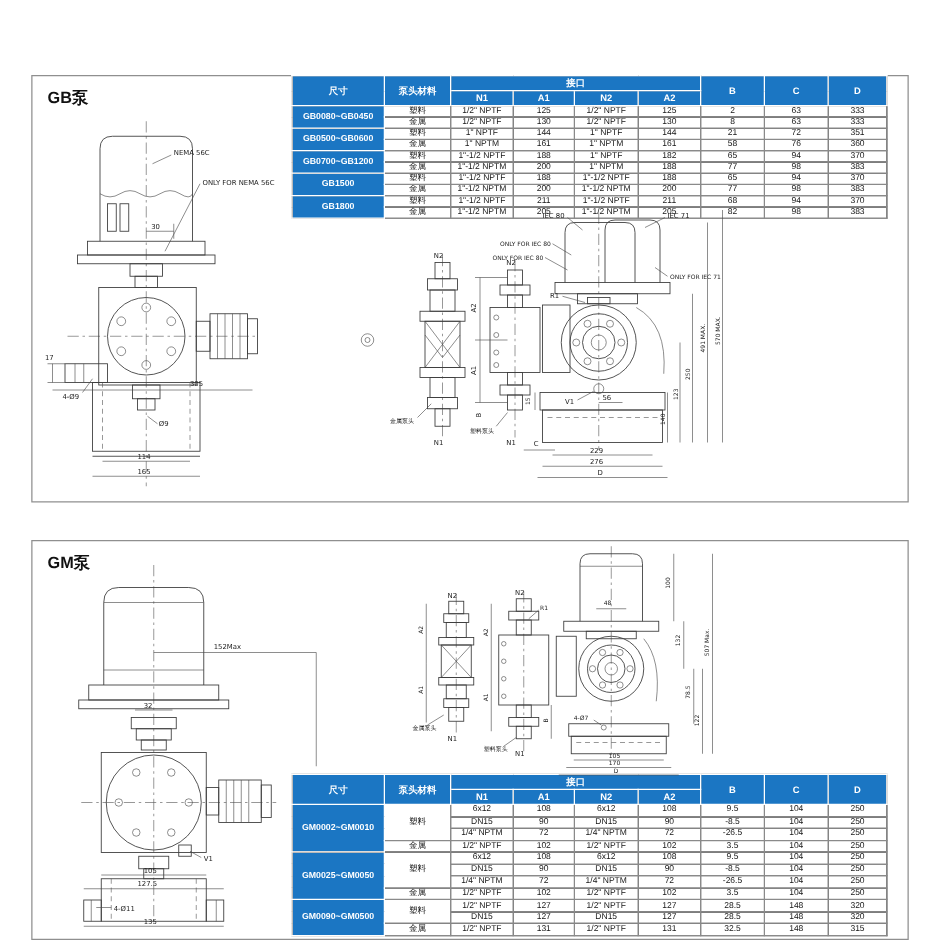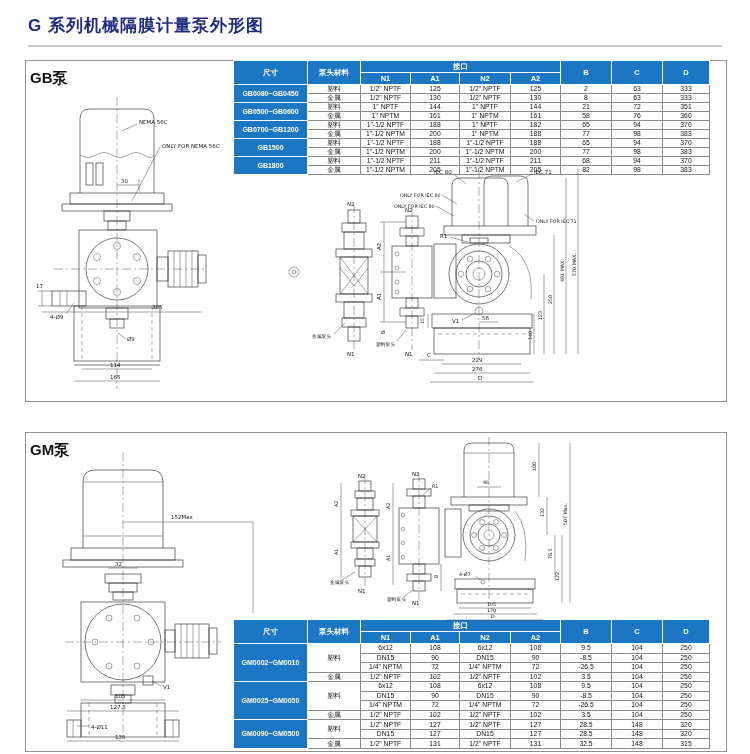--- a/index.html
+++ b/index.html
@@ -3,21 +3,21 @@
 <meta charset="utf-8">
 <style>
   html,body{margin:0;padding:0;background:#fff;}
   .page{position:relative;width:750px;height:754px;background:#fff;overflow:hidden;
         font-family:"Liberation Sans","DejaVu Sans",sans-serif;}
   .page-header{position:absolute;left:28px;top:14px;width:694px;border-bottom:2px solid #c9c9c9;padding-bottom:8px;}
   .page-title{margin:0;font-size:17px;font-weight:bold;color:#1e2b7e;letter-spacing:1px;}
   .section{position:absolute;border:1px solid #8f8f8f;background:#fff;}
   .sec-gb{left:25px;top:60px;width:700px;height:340px;}
   .sec-gm{left:25px;top:432px;width:700px;height:318px;}
-  .sec-label{position:absolute;left:4px;top:8px;font-size:15px;font-weight:bold;color:#111;}
+  .sec-label{position:absolute;left:12px;top:8px;font-size:13px;font-weight:bold;color:#111;}
   .dim-table{position:absolute;border-collapse:collapse;table-layout:fixed;width:476px;
              border:1px solid #3d3d3d;background:#737373;}
   .tbl-gb{left:207px;top:-1px;height:107px;}
   .tbl-gm{left:207px;top:186px;height:130px;}
   .dim-table th{background:#1b76c3;color:#fff;border:1px solid #fff;font-size:7.5px;font-weight:bold;
                 padding:0;white-space:nowrap;overflow:hidden;height:11px;line-height:10px;text-align:center;}
   .dim-table td{border:1px solid #8a8a8a;font-size:6.8px;color:#151515;text-align:center;padding:0;
                 white-space:nowrap;overflow:hidden;line-height:8px;background:#fff;}
   .dim-table td.size-cell{background:#1b76c3;color:#fff;font-weight:bold;font-size:7px;border:1px solid #fff;}
   svg.draw{position:absolute;}
@@ -27,23 +27,20 @@
   .dsh{fill:none;stroke:#5a5a5a;stroke-width:0.5;stroke-dasharray:4 3;}
   .dim{fill:none;stroke:#4a4a4a;stroke-width:0.5;}
   text.lbl{font-family:"DejaVu Sans",sans-serif;font-size:5.5px;fill:#222;}
   text.lbl-s{font-family:"DejaVu Sans",sans-serif;font-size:4.8px;fill:#222;}
 </style>
 </head>
 <body>
 
 <div class="page">
 
-  <div class="page-header">
-    <h1 class="page-title">G 系列机械隔膜计量泵外形图</h1>
-  </div>
 
   <div class="section sec-gb">
     <div class="sec-label">GB泵</div>
 
     <table class="dim-table tbl-gb">
       <colgroup>
         <col style="width:74px">
           <col style="width:53px">
           <col style="width:50px">
           <col style="width:49px">

